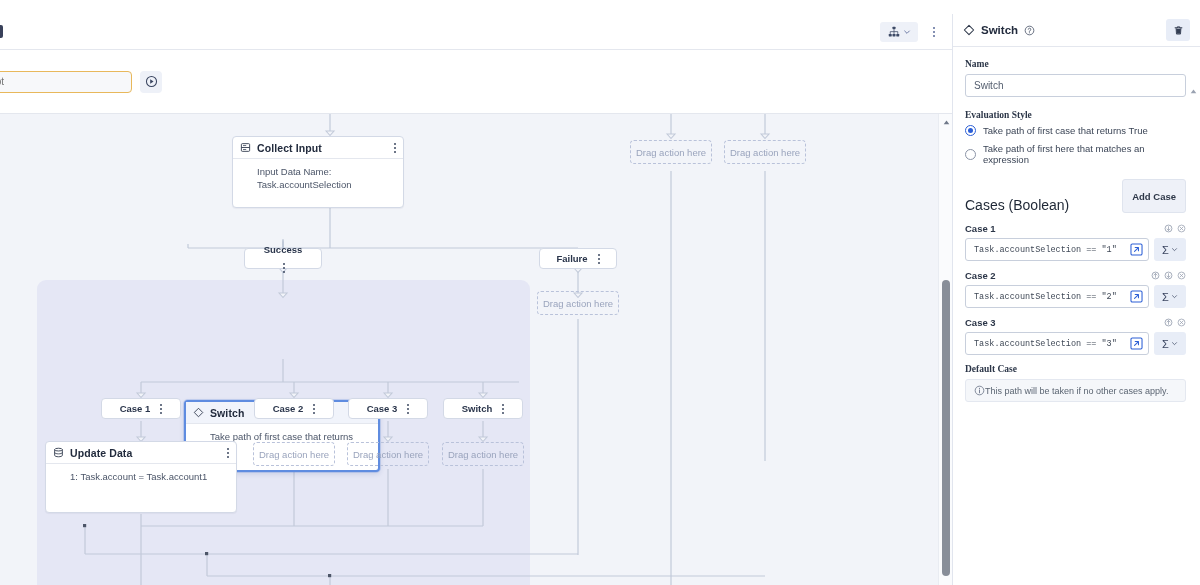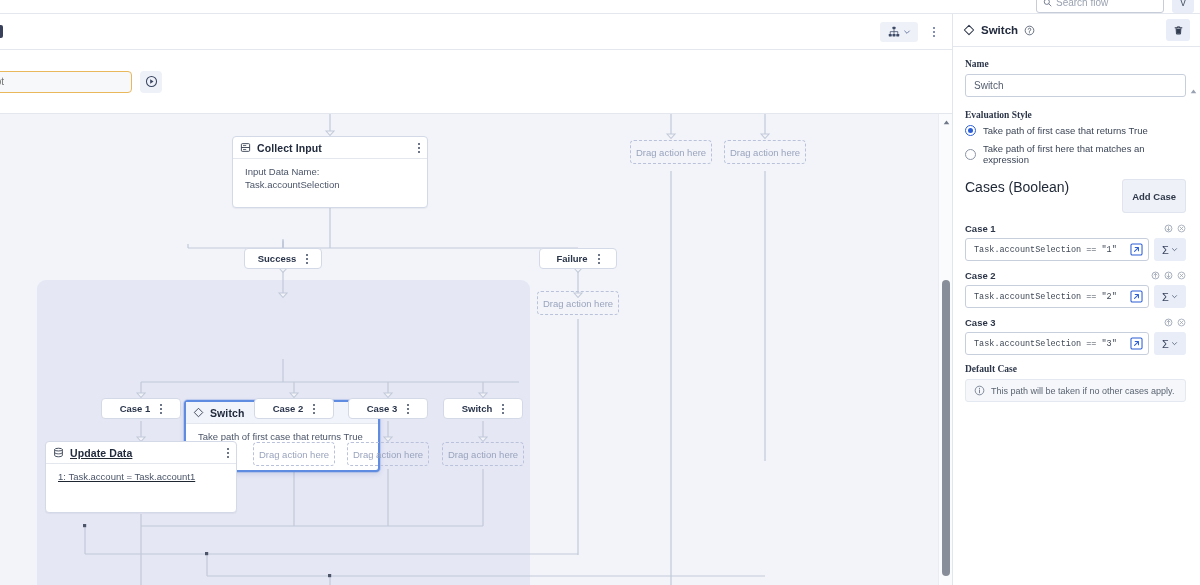--- a/index.html
+++ b/index.html
@@ -90,21 +90,21 @@
     border: 1px solid #d3d9e6; border-radius: 4px;
     box-shadow: 0 1px 1px rgba(30,40,70,.05);
   }
   .node-head {
     height: 22px; display: flex; align-items: center; gap: 6px;
     padding: 0 7px; border-bottom: 1px solid #e4e7ee;
   }
   .node-title { font-size: 10.5px; font-weight: bold; color: #222b3d; letter-spacing: .1px; }
   .node-head .kebab-dots { margin-left: auto; }
   .node-head .kebab-dots i { background: #3c4861; }
-  .node-body { padding: 6px 12px; font-size: 9.5px; color: #4b5568; line-height: 1.4; }
+  .node-body { padding: 6px 24px; font-size: 9.5px; color: #4b5568; line-height: 1.4; }
 
   .node-selected {
     border: 2px solid #5f8ce0;
     box-shadow: 0 0 0 1px rgba(95,140,224,.25), 0 2px 5px rgba(40,70,140,.15);
   }
   .node-selected .node-head { background: #f1f4fb; }
 
   
   .pill {
     position: absolute; height: 21px; background: #ffffff;
@@ -167,21 +167,21 @@
     width: 11px; height: 11px; border-radius: 50%; border: 1.5px solid #8b94a6;
     flex: 0 0 auto; position: relative; background: #fff;
   }
   .radio.on { border-color: #2c5fd6; }
   .radio.on::after {
     content: ""; position: absolute; inset: 2px; border-radius: 50%; background: #2c5fd6;
   }
   .radio-label { font-size: 9.5px; color: #3b4556; }
 
   .cases-head {
-    display: flex; align-items: flex-start; margin: 14px 0 10px 0;
+    display: flex; align-items: flex-end; margin: 14px 0 10px 0;
   }
   .cases-title { font-size: 14px; color: #1e2735; }
   .add-case {
     margin-left: auto; height: 21px; background: #eef1f8; border: 1px solid #dfe4ee;
     border-radius: 3px; font-size: 9.5px; font-weight: bold; color: #2d3748;
     padding: 16px 9px; display: flex; align-items: center; cursor: pointer;
     font-family: "Liberation Sans", sans-serif;
   }
 
   .case-block { margin-bottom: 9px; }
@@ -200,48 +200,36 @@
     flex: 1; white-space: nowrap; overflow: hidden;
   }
   .expr-open { flex: 0 0 auto; cursor: pointer; display: flex; }
   .sigma-btn {
     width: 32px; height: 23px; background: #e8edf7; border-radius: 3px;
     display: flex; align-items: center; justify-content: center; gap: 2px;
     cursor: pointer; font-size: 11px; color: #3a4560;
   }
 
   .default-note {
-    display: flex; align-items: center; gap: 6px;
+    display: flex; align-items: center; 
     height: 23px; background: #f5f7fa; border: 1px solid #e4e8f0;
     border-radius: 3px; padding: 0 8px;
     font-size: 9px; color: #5b6572;
   }
 
   .panel-scroll-up {
     position: absolute; right: 2px; top: 40px; width: 9px; height: 9px;
     display: flex; align-items: center; justify-content: center;
   }
 </style>
 </head>
 <body>
 
 <div id="app">
 
-  <div class="global-strip">
-    <div class="search-flow">
-      <svg width="9" height="9" viewBox="0 0 16 16">
-        <circle cx="6.8" cy="6.8" r="4.6" fill="none" stroke="#6b7488" stroke-width="1.6"></circle>
-        <line x1="10.3" y1="10.3" x2="14.2" y2="14.2" stroke="#6b7488" stroke-width="1.6" stroke-linecap="round"></line>
-      </svg>
-      <span>Search flow</span>
-    </div>
-    <div class="av-btn">
-      <span>V</span>
-    </div>
-  </div>
 
   <div class="canvas-toolbar">
     <div class="tb-left-stub"></div>
     <div class="tb-chip">
       <svg width="12" height="12" viewBox="0 0 16 16">
         <rect x="6" y="1" width="4" height="3.4" rx=".6" fill="#3d4a66"></rect>
         <rect x="1" y="10.6" width="4" height="3.4" rx=".6" fill="#3d4a66"></rect>
         <rect x="6" y="10.6" width="4" height="3.4" rx=".6" fill="#3d4a66"></rect>
         <rect x="11" y="10.6" width="4" height="3.4" rx=".6" fill="#3d4a66"></rect>
         <path d="M8 4.4V7.5M3 10.6V7.5h10v3.1M8 7.5v3.1" fill="none" stroke="#3d4a66" stroke-width="1"></path>
@@ -351,21 +339,21 @@
         <path d="M479 323 l4 4.5 4 -4.5 z"></path>
       </g>
 
       <g fill="#4d5668">
         <rect x="83" y="410" width="3.2" height="3.2"></rect>
         <rect x="205" y="438" width="3.2" height="3.2"></rect>
         <rect x="328" y="460" width="3.2" height="3.2"></rect>
       </g>
     </svg>
 
-    <div class="node" style="left:232px; top:22px; width:196px; height:72px;">
+    <div class="node" style="left:232px; top:22px; width:172px; height:72px;">
       <div class="node-head">
         <svg width="11" height="11" viewBox="0 0 16 16">
           <rect x="2" y="2.4" width="12" height="11.2" rx="1.4" fill="none" stroke="#303a4e" stroke-width="1.3"></rect>
           <line x1="2" y1="8" x2="14" y2="8" stroke="#303a4e" stroke-width="1.3"></line>
           <line x1="4.4" y1="5.2" x2="9" y2="5.2" stroke="#303a4e" stroke-width="1.1"></line>
           <line x1="4.4" y1="10.9" x2="9" y2="10.9" stroke="#303a4e" stroke-width="1.1"></line>
         </svg>
         <span class="node-title">Collect Input</span>
         <span class="kebab-dots">
             <i></i>
@@ -384,38 +372,38 @@
         <span class="node-title">Switch</span>
         <span class="kebab-dots">
             <i></i>
             <i></i>
             <i></i>
           </span>
       </div>
       <div class="node-body">Take path of first case that returns True</div>
     </div>
 
-    <div class="node" style="left:45px; top:327px; width:192px; height:72px;text-decoration:underline;">
+    <div class="node" style="left:45px; top:327px; width:192px; height:72px;">
       <div class="node-head">
         <svg width="11" height="11" viewBox="0 0 16 16">
           <ellipse cx="8" cy="3.8" rx="5.6" ry="2" fill="none" stroke="#303a4e" stroke-width="1.3"></ellipse>
           <path d="M2.4 3.8v8.4c0 1.1 2.5 2 5.6 2s5.6-.9 5.6-2V3.8" fill="none" stroke="#303a4e" stroke-width="1.3"></path>
           <path d="M2.4 8c0 1.1 2.5 2 5.6 2s5.6-.9 5.6-2" fill="none" stroke="#303a4e" stroke-width="1.2"></path>
         </svg>
         <span class="node-title">Update Data</span>
         <span class="kebab-dots">
             <i></i>
             <i></i>
             <i></i>
           </span>
       </div>
       <div class="node-body">1: Task.account = Task.account1</div>
     </div>
 
-    <div class="pill" style="left:244px; top:134px; width:78px;">
+    <div class="pill" style="left:244px; top:134px; width:78px;flex-direction:column;">
       <span>Success</span>
       <span class="kebab-dots">
           <i></i>
           <i></i>
           <i></i>
         </span>
     </div>
     <div class="pill" style="left:539px; top:134px; width:78px;">
       <span>Failure</span>
       <span class="kebab-dots">

